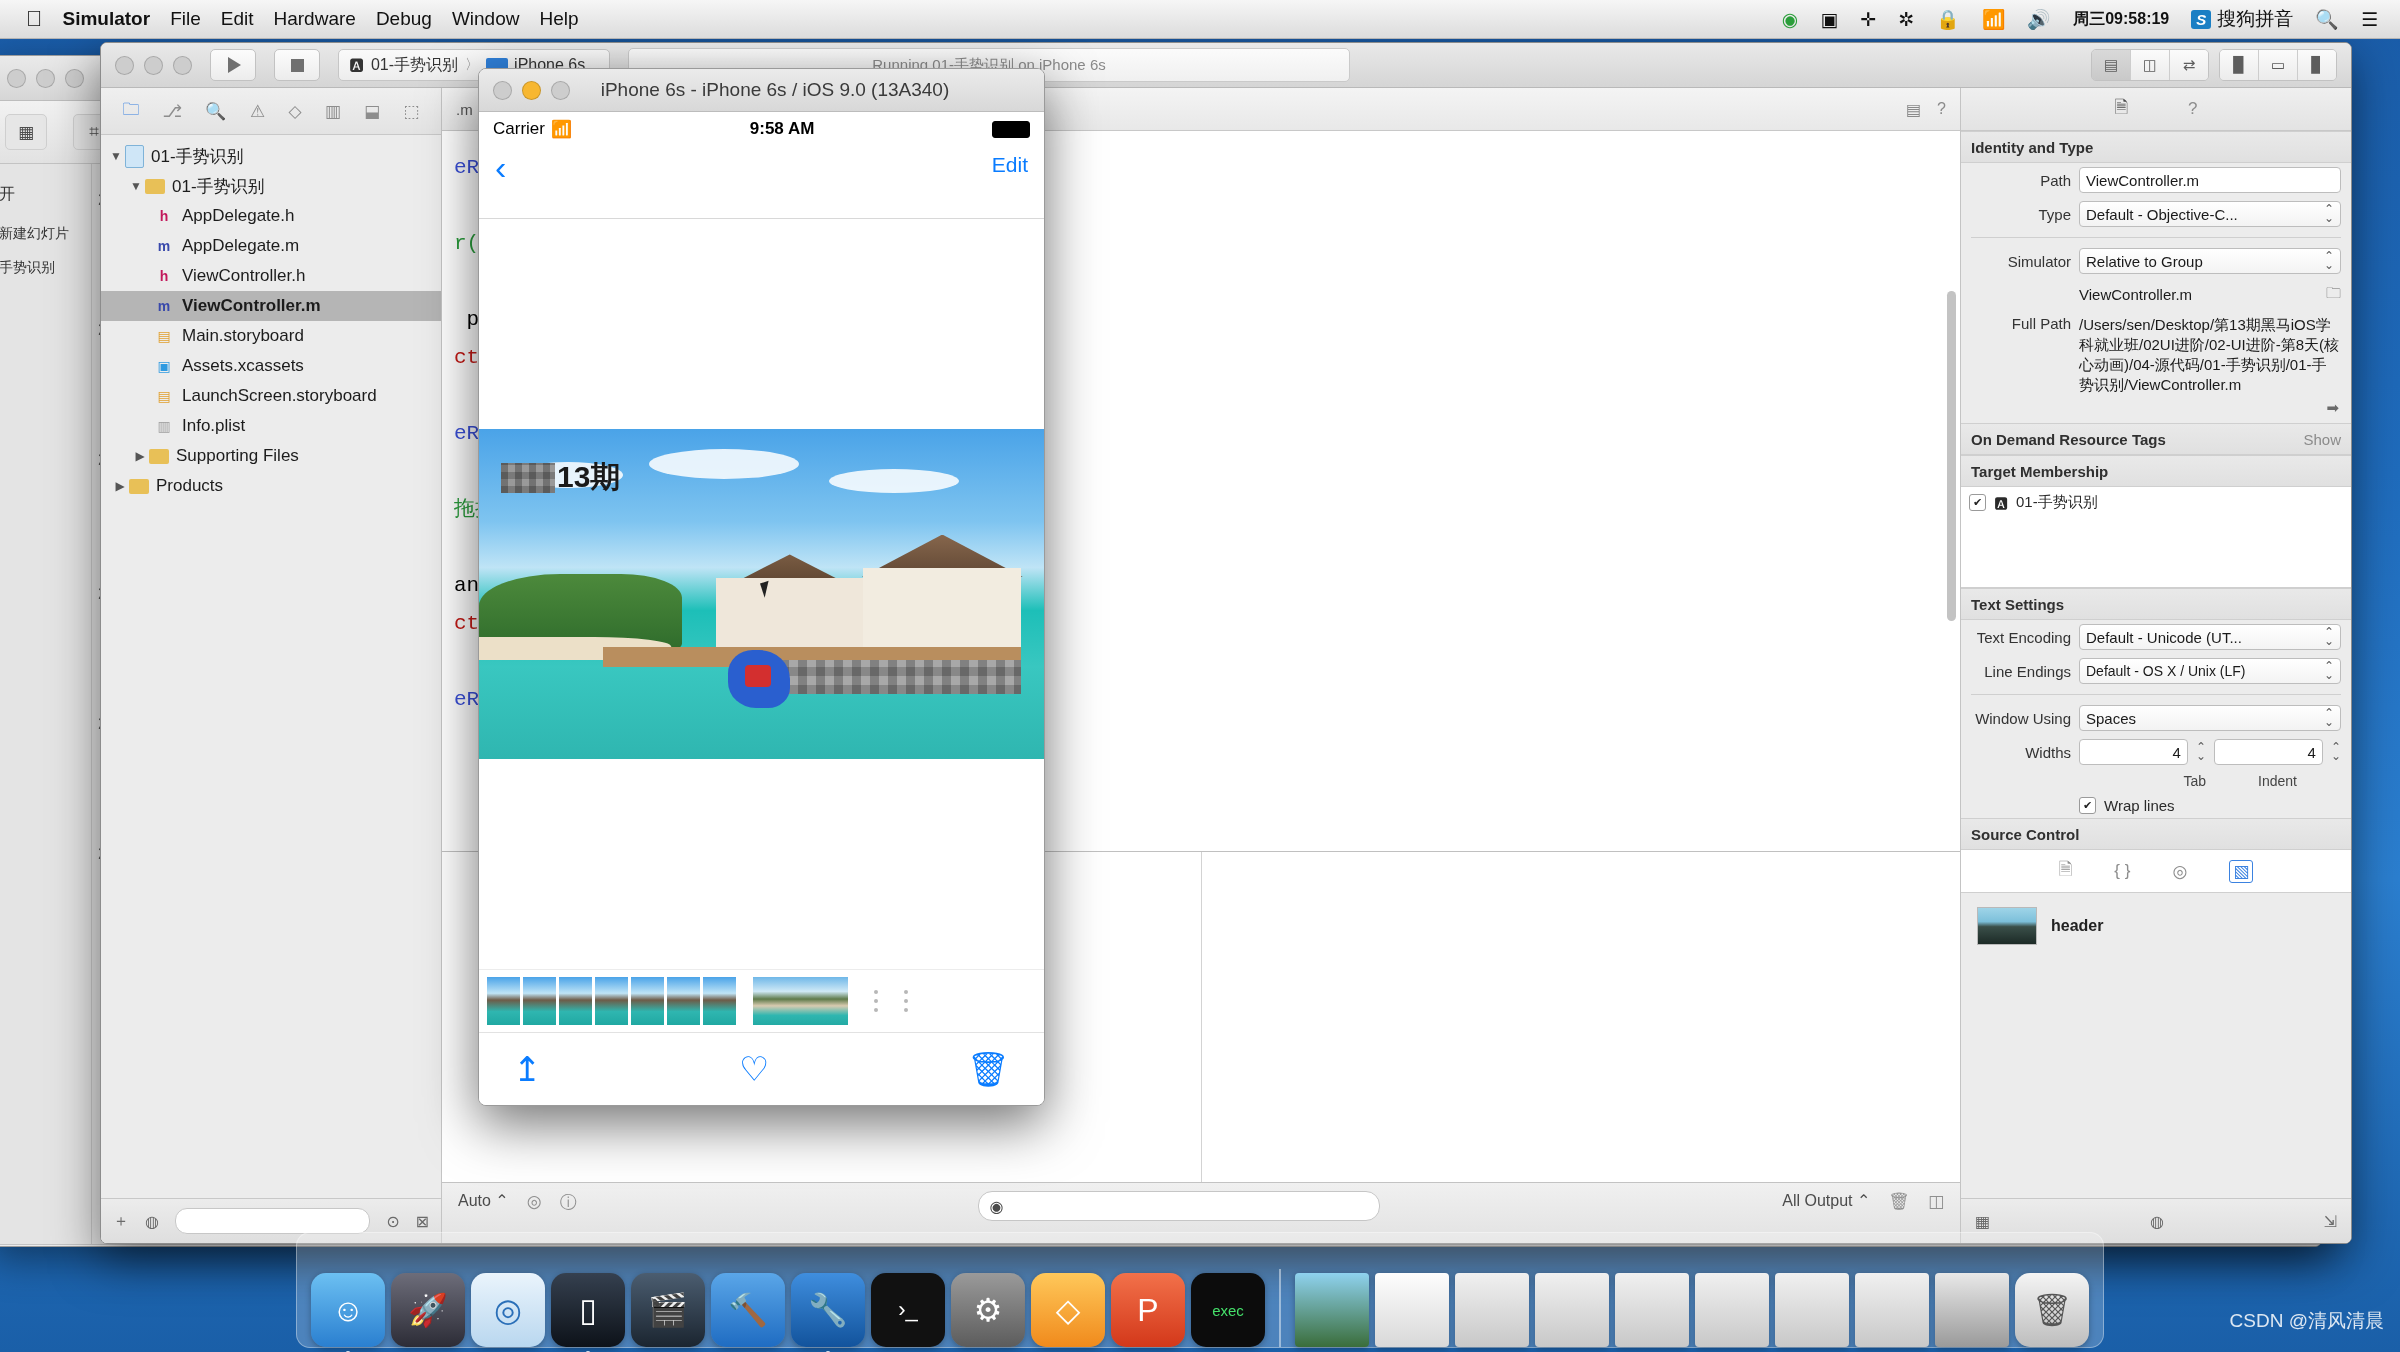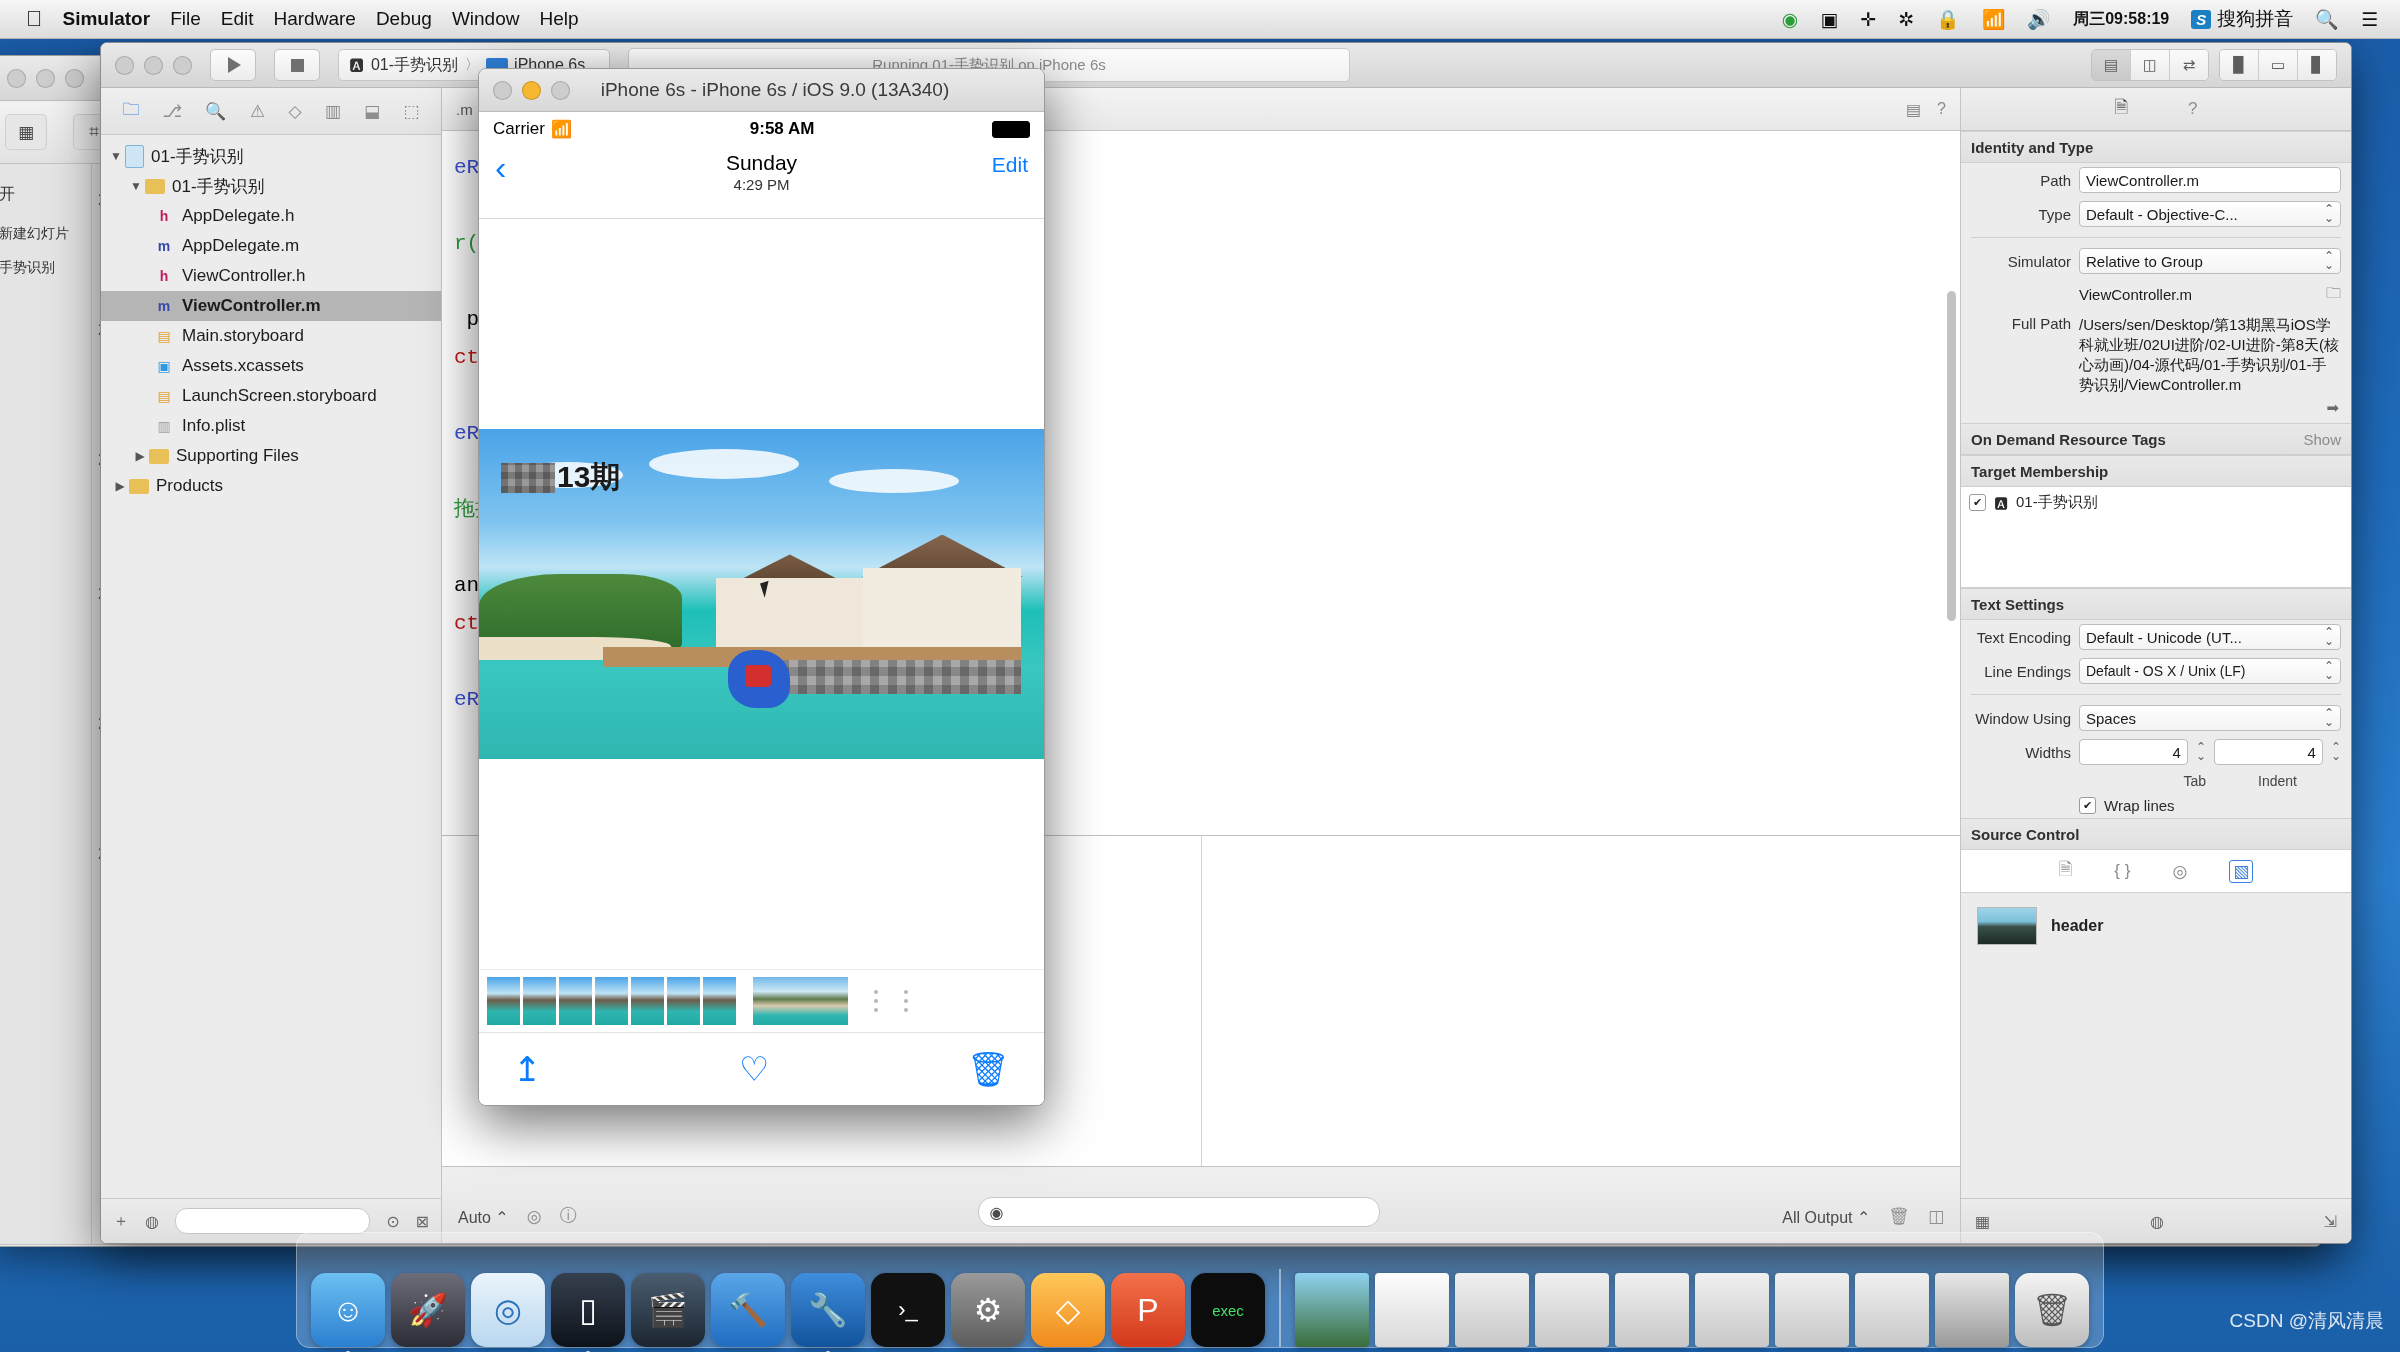--- a/index.html
+++ b/index.html
@@ -148,21 +148,21 @@
   }
   .cm{color:#2a9d3c;}
   .ty{color:#3a4fd8;}
   .sel-red{color:#c41a16;}
   .codescroll{position:absolute;right:4px;top:160px;width:9px;height:330px;background:#c3c3c3;border-radius:5px;}
 
   .dbg-split{height:330px;border-top:1px solid #c0c0c0;display:flex;background:#fff;}
   .dbg-left{flex:1;border-right:1px solid #d3d3d3;background:#fff;}
   .dbg-right{flex:1;background:#fff;}
   .dbg-bar{height:44px;background:linear-gradient(180deg,#f0f0f0,#e2e2e2);
-    border-top:1px solid #c3c3c3;display:flex;align-items:flex-end;padding:16px 16px;gap:18px;
+    border-top:1px solid #c3c3c3;display:flex;align-items:flex-start;padding:8px 16px;gap:18px;
     font-size:16px;color:#4b4b4b;}
   .dbg-bar .mini{color:#8f8f8f;font-size:17px;}
   .dbg-search{width:380px;height:28px;border:1px solid #c6c6c6;border-radius:14px;background:#fff;
     display:flex;align-items:center;padding:0 10px;}
   .dbg-grow{flex:1;}
 
   
   .xc-insp{width:390px;background:#ececec;border-left:1px solid #c4c4c4;display:flex;flex-direction:column;}
   .insp-tabs{height:42px;border-bottom:1px solid #c8c8c8;display:flex;align-items:center;
     justify-content:center;gap:60px;background:linear-gradient(180deg,#efefef,#e3e3e3);
@@ -665,24 +665,20 @@
         <span class="carrier">
           <span>Carrier</span>
           <span>📶</span>
         </span>
         <span>9:58 AM</span>
         <span class="batt"></span>
       </div>
 
       <div class="ios-nav">
         <span class="backchev">‹</span>
-        <span class="navtitle">
-          <span class="d" style="display:block;">Sunday</span>
-          <span class="t" style="display:block;">4:29 PM</span>
-        </span>
         <span class="editbtn">Edit</span>
       </div>
 
       <div class="photo-pane">
         <div class="photo">
           <i class="ph-cloud" style="left:6%;top:10%;width:110px;height:26px;"></i>
           <i class="ph-cloud" style="left:30%;top:6%;width:150px;height:30px;"></i>
           <i class="ph-cloud" style="left:62%;top:12%;width:130px;height:24px;"></i>
           <i class="ph-trees"></i>
           <i class="ph-sand"></i>

